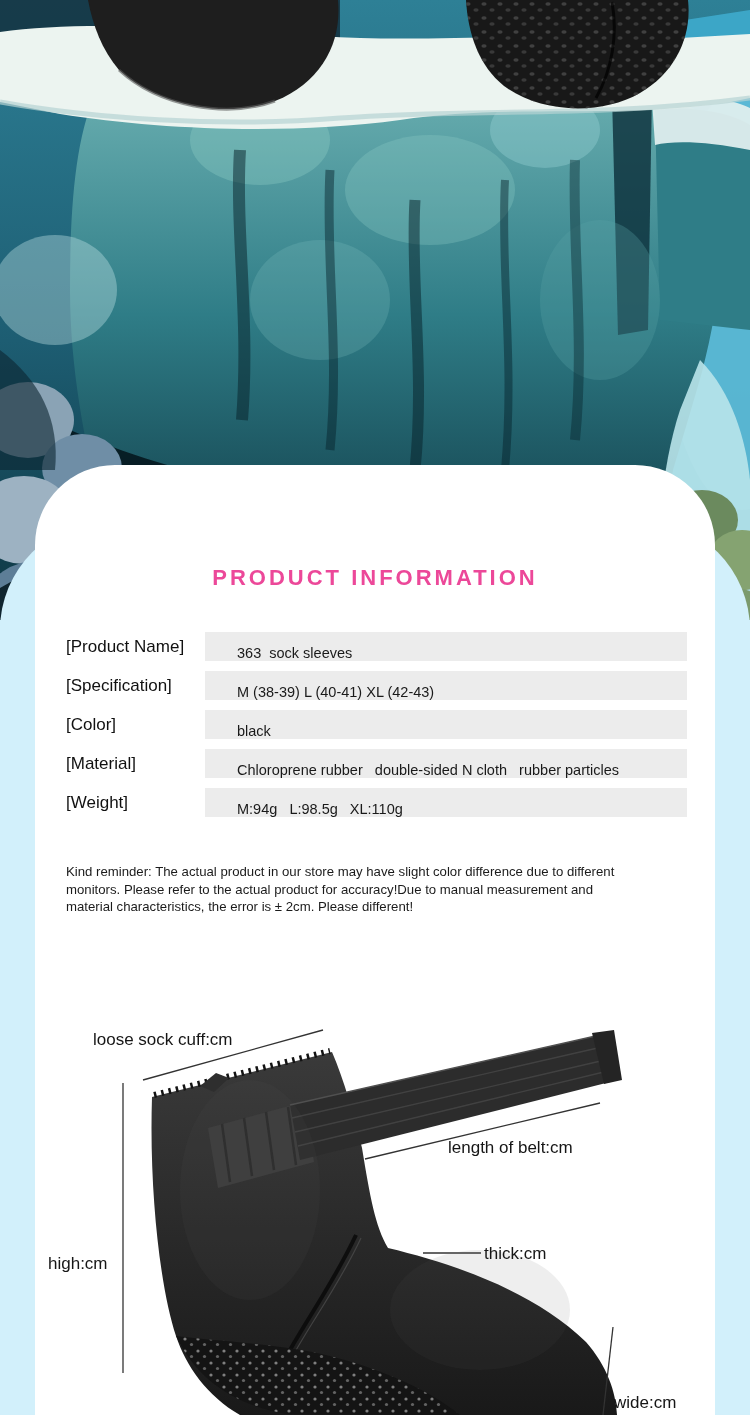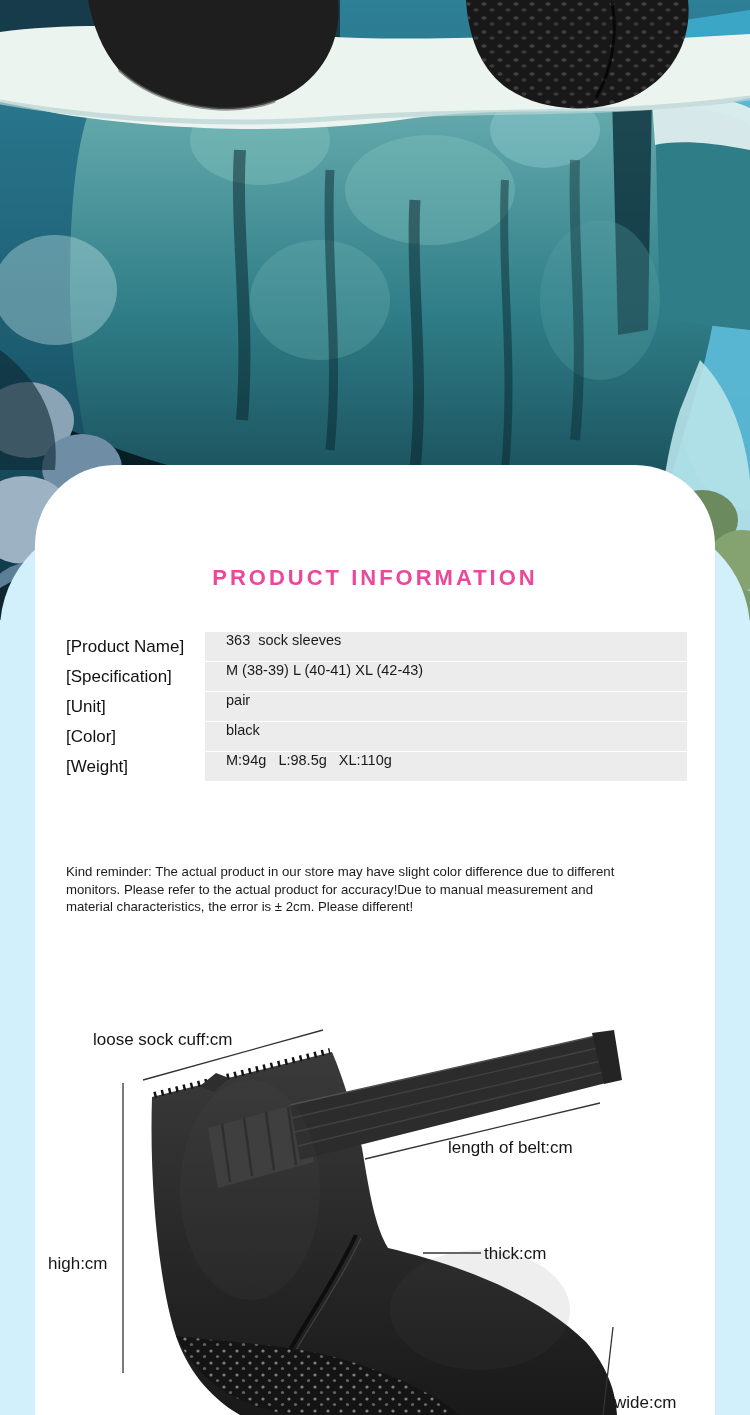--- a/index.html
+++ b/index.html
@@ -19,25 +19,25 @@
   .card {
     position:absolute; top:465px; left:35px; width:680px; height:950px;
     background:#ffffff; border-radius:80px 80px 0 0;
   }
   .title {
     position:absolute; top:100px; left:0; width:100%;
     text-align:center; font-size:22px; font-weight:600;
     letter-spacing:3px; color:#ec4899; white-space:nowrap;
   }
   .rows { position:absolute; top:167px; left:31px; right:28px; }
-  .spec-row { display:flex; align-items:center; height:29px; margin-bottom:1px; }
+  .spec-row { display:flex; align-items:center; height:29px; margin-bottom:10px; }
   .spec-label { flex:0 0 139px; width:139px; font-size:17px; color:#111111; white-space:nowrap; }
   .spec-value-bar {
     flex:1; height:29px; background:#ececec;
-    display:flex; align-items:flex-start; padding-left:21px; box-sizing:border-box;
+    display:flex; align-items:flex-end; padding-left:32px; box-sizing:border-box;
   }
   .spec-value { font-size:14.5px; color:#1a1a1a; white-space:pre-wrap; }
   .reminder { position:absolute; top:398px; left:31px; width:645px; color:#1b1b1b; }
   .reminder div { font-size:13.2px; line-height:17.5px; white-space:nowrap; }
   
   .diagram { position:absolute; top:1000px; left:0; width:652px; height:415px; }
   .diagram svg { position:absolute; top:0; left:0; }
   .dim-label { position:absolute; font-size:17px; color:#161616; white-space:nowrap; }
   .lbl-cuff  { left:93px;  top:30px; }
   .lbl-belt  { left:448px; top:138px; }
@@ -141,29 +141,29 @@
           <span class="spec-value">363  sock sleeves</span>
         </div>
       </div>
       <div class="spec-row">
         <div class="spec-label">[Specification]</div>
         <div class="spec-value-bar">
           <span class="spec-value">M (38-39) L (40-41) XL (42-43)</span>
         </div>
       </div>
       <div class="spec-row">
-        <div class="spec-label">[Unit]</div>
-        <div class="spec-value-bar">
-          <span class="spec-value">pair</span>
-        </div>
-      </div>
-      <div class="spec-row">
         <div class="spec-label">[Color]</div>
         <div class="spec-value-bar">
           <span class="spec-value">black</span>
+        </div>
+      </div>
+      <div class="spec-row">
+        <div class="spec-label">[Material]</div>
+        <div class="spec-value-bar">
+          <span class="spec-value">Chloroprene rubber   double-sided N cloth   rubber particles</span>
         </div>
       </div>
       <div class="spec-row">
         <div class="spec-label">[Weight]</div>
         <div class="spec-value-bar">
           <span class="spec-value">M:94g   L:98.5g   XL:110g</span>
         </div>
       </div>
     </div>
 

